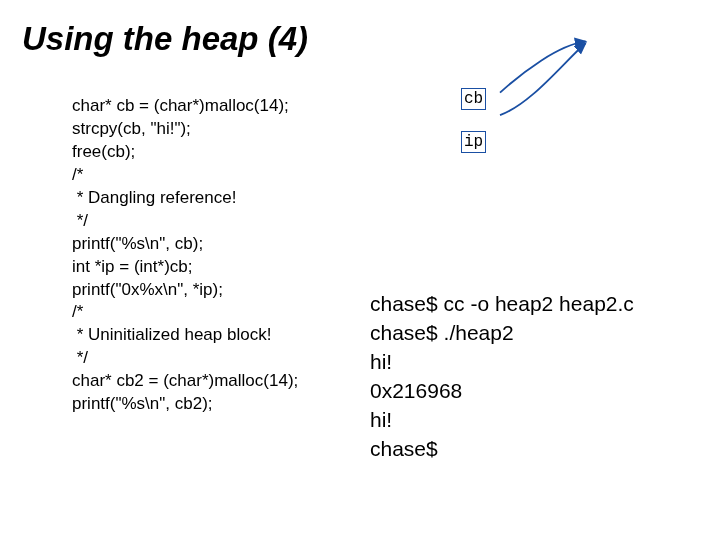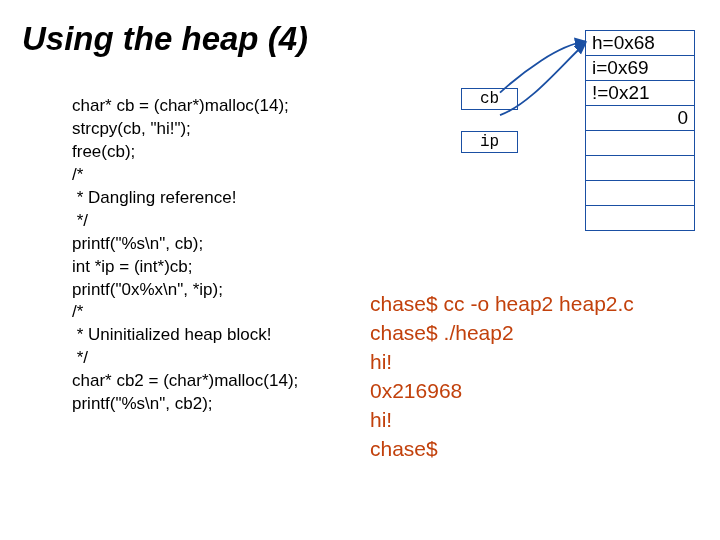--- a/index.html
+++ b/index.html
@@ -36,21 +36,21 @@
     white-space: pre;
     font-family: Arial, Helvetica, sans-serif;
     margin-left: 12px;
   }
   .pointer-label {
     position: absolute;
     font-family: "Courier New", monospace;
     font-size: 16px;
     text-align: center;
     border: 1px solid #1a4fa3;
-    padding: 1px 18px;
+    padding: 1px 2px;
     background: #fff;
   }
   .mem-table {
     position: absolute;
     right: 25px;
     top: 30px;
     border-collapse: collapse;
   }
   .mem-table td {
     border: 1px solid #1a4fa3;
@@ -63,21 +63,21 @@
   .mem-table td.val-right {
     text-align: right;
   }
   .terminal {
     position: absolute;
     left: 370px;
     top: 290px;
     font-size: 21px;
     line-height: 1.38;
     white-space: pre;
-    color: #c2410c;
+    color: #000000;
   }
   .arrow-svg {
     position: absolute;
     left: 490px;
     top: 36px;
     width: 110px;
     height: 90px;
     overflow: visible;
   }
 </style>
@@ -111,48 +111,20 @@
       <marker id="ah" markerWidth="8" markerHeight="8" refX="6" refY="3" orient="auto">
         <path d="M0,0 L7,3 L0,6 Z" fill="#1a4fa3"></path>
       </marker>
     </defs>
 
     <path d="M 5 63  C 30 40, 70 10, 100 6" fill="none" stroke="#1a4fa3" stroke-width="2" marker-end="url(#ah)"></path>
 
     <path d="M 5 88  C 40 75, 75 30, 100 8" fill="none" stroke="#1a4fa3" stroke-width="2" marker-end="url(#ah)"></path>
   </svg>
 
-  <table class="mem-table">
-    <tbody>
-        <tr>
-          <td>h=0x68</td>
-        </tr>
-    <tr>
-          <td>i=0x69</td>
-        </tr>
-    <tr>
-          <td>!=0x21</td>
-        </tr>
-    <tr>
-          <td class="val-right">0</td>
-        </tr>
-    <tr>
-          <td>&nbsp;</td>
-        </tr>
-    <tr>
-          <td>&nbsp;</td>
-        </tr>
-    <tr>
-          <td>&nbsp;</td>
-        </tr>
-    <tr>
-          <td>&nbsp;</td>
-        </tr>
-  </tbody>
-    </table>
 
   <div class="terminal"><span>chase$ cc -o heap2 heap2.c</span>
 <span>chase$ ./heap2</span>
 <span>hi!</span>
 <span>0x216968</span>
 <span>hi!</span>
 <span>chase$</span></div>
 
 </div>
 

